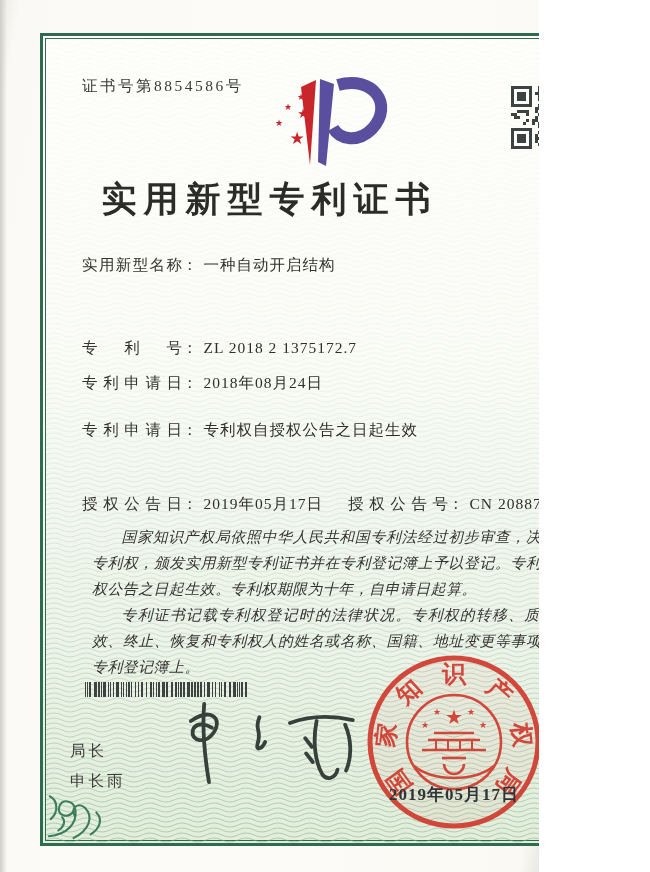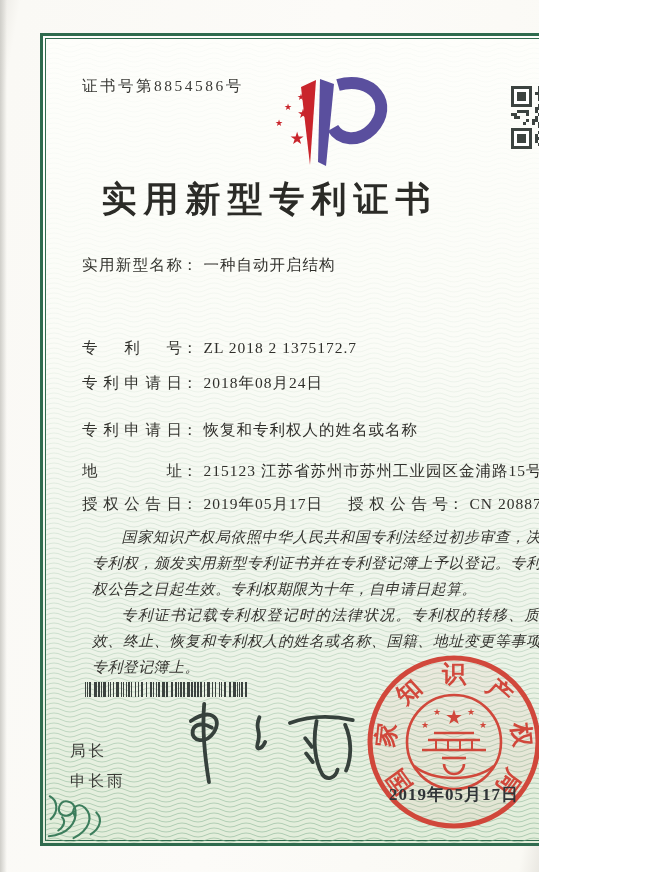--- a/index.html
+++ b/index.html
@@ -353,24 +353,21 @@
   </div>
 
   <div class="abs title">实用新型专利证书</div>
   <div class="abs row" style="top:338px">
     <span class="flabel">专利号</span><span class="colon">：</span><span class="fvalue">ZL 2018 2 1375172.7</span>
   </div>
   <div class="abs row" style="top:373px">
     <span class="flabel">专利申请日</span><span class="colon">：</span><span class="fvalue">2018年08月24日</span>
   </div>
   <div class="abs row" style="top:420px">
-    <span class="flabel">专利申请日</span><span class="colon">：</span><span class="fvalue">恢复和专利权人的姓名或名称</span>
-  </div>
-  <div class="abs row" style="top:461px">
-    <span class="flabel">地址</span><span class="colon">：</span><span class="fvalue">215123 江苏省苏州市苏州工业园区金浦路15号</span>
+    <span class="flabel">专利申请日</span><span class="colon">：</span><span class="fvalue">专利权自授权公告之日起生效</span>
   </div>
   <div class="abs row" style="top:494px">
     <span class="flabel">授权公告日</span><span class="colon">：</span><span class="fvalue">2019年05月17日</span>
     <span class="pair2">
       <span class="flabel">授权公告号</span><span class="colon">：</span><span class="fvalue">CN 208870257 U</span>
     </span>
   </div>
 
   <div class="abs paras">
     <p>国家知识产权局依照中华人民共和国专利法经过初步审查，决定授予专利权，颁发实用新型专利证书并在专利登记簿上予以登记。专利权自授权公告之日起生效。专利权期限为十年，自申请日起算。</p>

